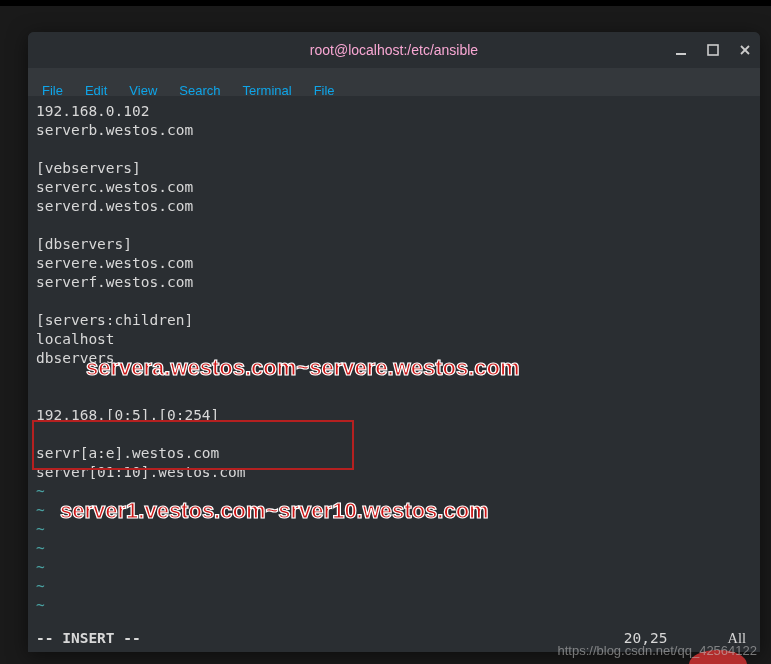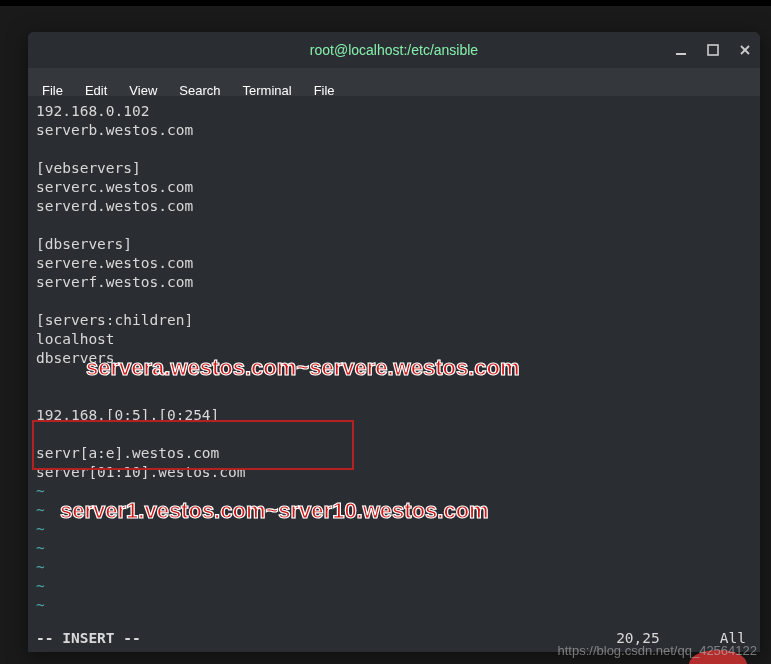--- a/index.html
+++ b/index.html
@@ -30,21 +30,21 @@
   .titlebar {
     height: 36px;
     background: #2a2e32;
     display: flex;
     align-items: center;
     justify-content: center;
     position: relative;
     border-radius: 6px 6px 0 0;
   }
   .titlebar-title {
-    color: #86efac;
+    color: #f9a8d4;
     font-size: 14px;
     font-weight: 500;
   }
   .window-controls {
     position: absolute;
     right: 8px;
     top: 0;
     height: 36px;
     display: flex;
     align-items: center;
@@ -62,21 +62,21 @@
   .win-btn svg { display: block; }
   .menubar {
     height: 28px;
     background: #34383c;
     display: flex;
     align-items: center;
     padding: 0 4px;
     gap: 2px;
   }
   .menu-item {
-    color: #ffffff;
+    color: #0ea5e9;
     font-size: 13px;
     padding: 4px 10px;
     cursor: pointer;
     margin-top: 16px;
   }
   .terminal {
     flex: 1;
     background: #2a2e32;
     padding: 6px 8px 4px 8px;
     position: relative;
@@ -117,21 +117,21 @@
     right: 8px;
     display: flex;
     font-family: "DejaVu Sans Mono", monospace;
     font-size: 14.5px;
     color: #d8d8d8;
     justify-content: center;
   }
   .status-left { flex: 0 0 auto; font-weight: bold; }
   .status-mid { flex: 1; }
   .status-pos { padding-right: 60px; }
-  .status-pct { padding-right: 6px; }
+  .status-pct { padding-right: 6px; font-family: Liberation Serif, serif; }
   .watermark {
     position: absolute;
     right: 14px;
     bottom: 6px;
     font-size: 13px;
     color: rgba(200,200,200,0.55);
     font-family: Arial, sans-serif;
     pointer-events: none;
   }
   .red-blob {

